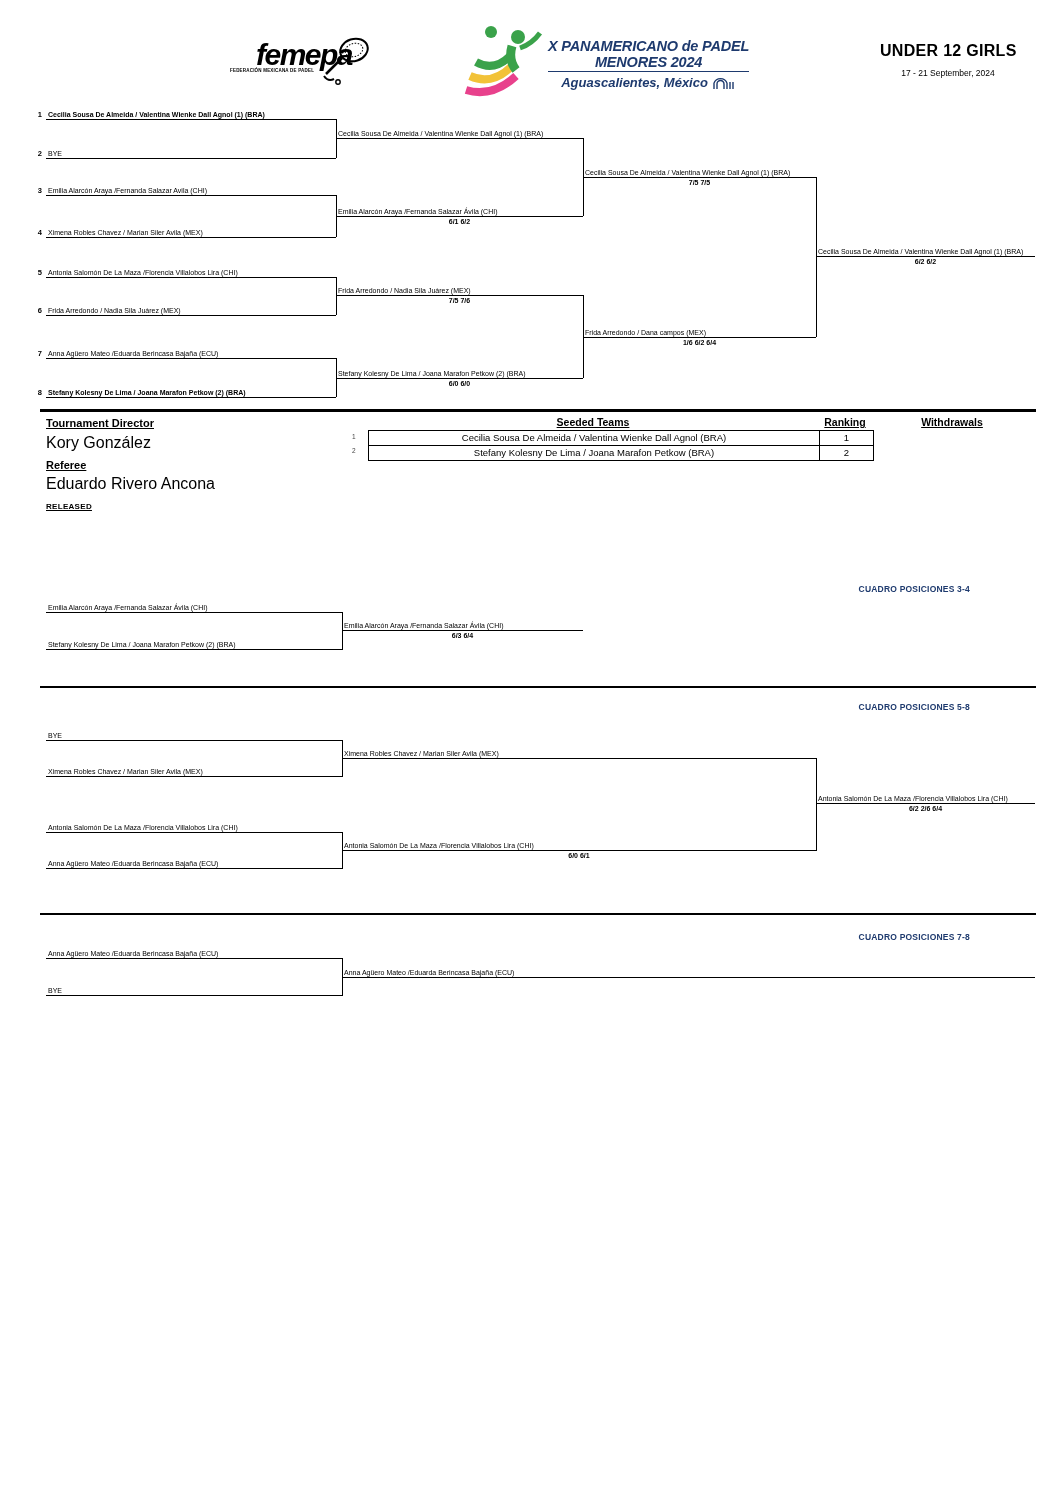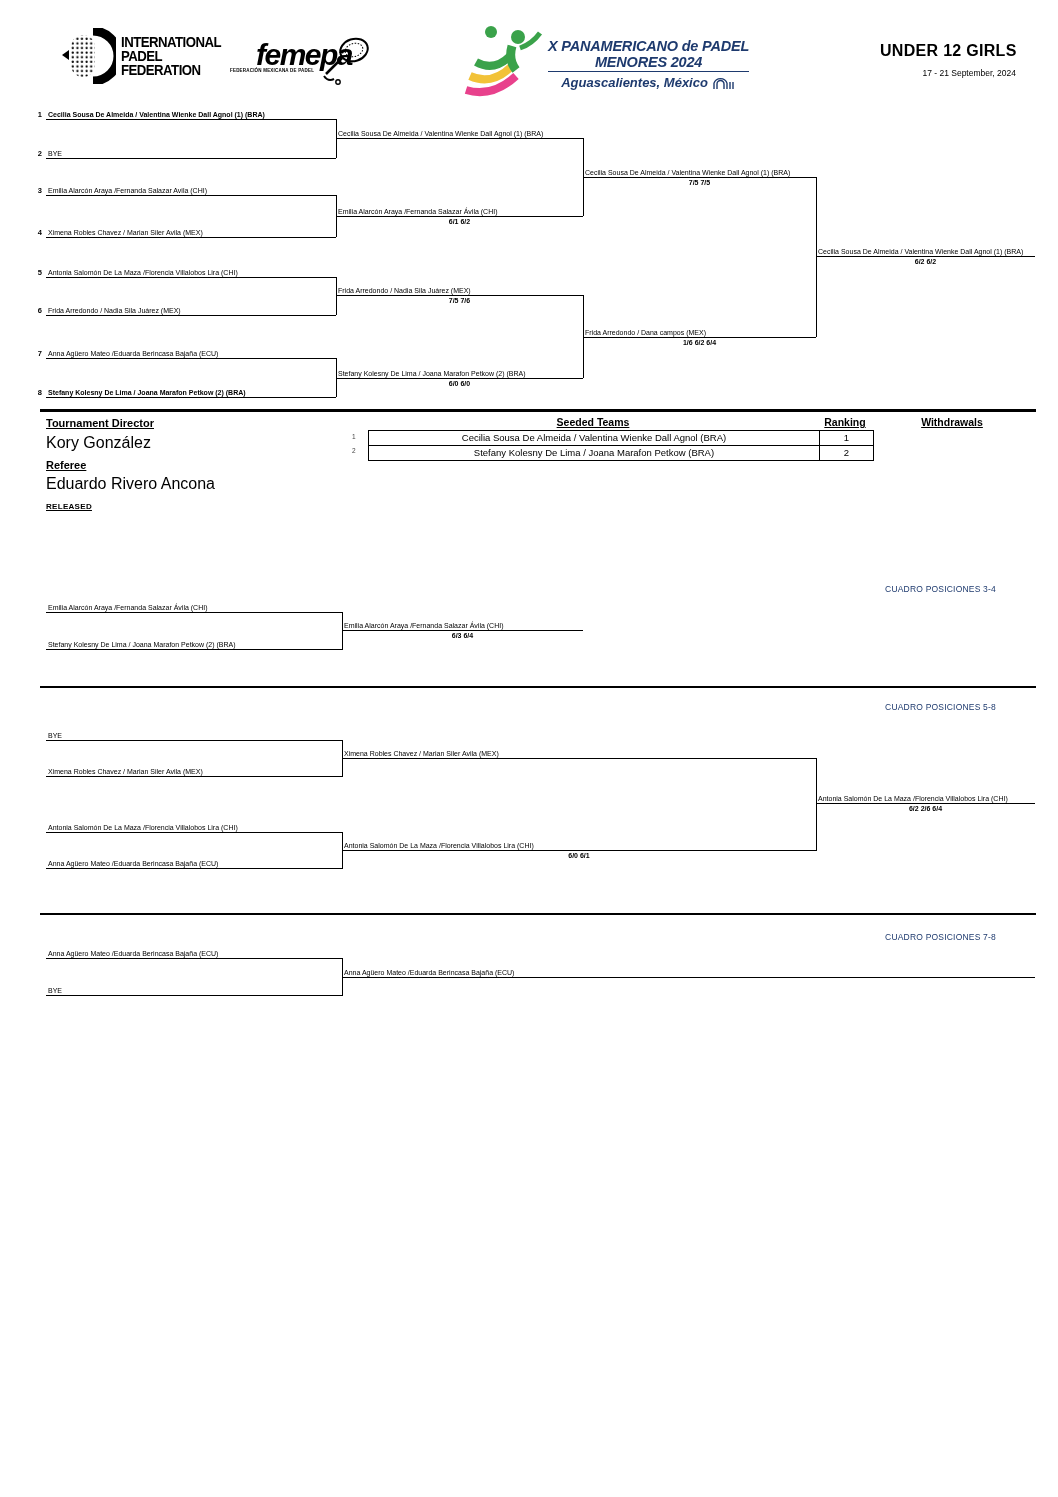--- a/index.html
+++ b/index.html
@@ -7,21 +7,21 @@
   #page{position:relative;width:1058px;height:1497px;background:#fff;overflow:hidden;}
 
   
   .slot{position:absolute;height:11px;border-bottom:1px solid #000;display:flex;align-items:flex-end;}
   .slot span{font-size:7px;line-height:8px;white-space:nowrap;padding-left:2px;}
   .slot span.b{font-weight:bold;}
   .seed{position:absolute;width:16px;height:11px;display:flex;align-items:flex-end;justify-content:flex-end;font-size:7.5px;font-weight:bold;}
   .score{position:absolute;font-size:7px;font-weight:bold;text-align:center;white-space:nowrap;}
   .vline{position:absolute;width:1px;background:#000;}
   .divider{position:absolute;left:40px;width:996px;background:#000;}
-  .cuadro-title{position:absolute;left:816px;width:180px;text-align:right;font-size:8.5px;font-weight:normal;color:#1e3a6e;letter-spacing:0.2px;}
+  .cuadro-title{position:absolute;left:790px;width:180px;text-align:right;font-size:8.5px;font-weight:bold;color:#1e3a6e;letter-spacing:0.2px;}
 
   
   .label-u{position:absolute;font-size:11px;font-weight:bold;text-decoration:underline;}
   .plain{position:absolute;font-size:16px;}
   .released{position:absolute;font-size:8px;font-weight:bold;text-decoration:underline;letter-spacing:0.3px;}
 
   
   .thead{position:absolute;font-size:10.5px;font-weight:bold;text-decoration:underline;text-align:center;}
   .stable{position:absolute;left:368px;top:430px;width:504px;border:1px solid #000;}
   .srow{display:flex;height:14px;}
@@ -38,44 +38,27 @@
   .femepa-name{font-size:30px;font-weight:bold;font-style:italic;letter-spacing:-1.5px;line-height:26px;margin-left:30px;}
   .femepa-sub{font-size:4.5px;font-weight:bold;letter-spacing:0.2px;margin-left:4px;}
   .femepa-racket{position:absolute;left:92px;top:-6px;}
   .event{position:absolute;left:458px;top:24px;display:flex;align-items:center;}
   .event-text{margin-left:-14px;}
   .ev1{font-size:14.5px;font-weight:bold;font-style:italic;color:#1e3a6e;white-space:nowrap;letter-spacing:-0.2px;}
   .ev2{font-size:14.5px;font-weight:bold;font-style:italic;color:#1e3a6e;text-align:center;letter-spacing:-0.2px;}
   .ev-rule{height:1.5px;background:#1e3a6e;margin:1px 0 2px;}
   .ev3{font-size:13px;font-weight:bold;font-style:italic;color:#1e3a6e;display:flex;align-items:flex-end;justify-content:center;gap:4px;}
   .category{position:absolute;left:880px;top:42px;width:136px;text-align:center;font-size:16px;font-weight:bold;letter-spacing:0.3px;white-space:nowrap;}
-  .dates{position:absolute;left:880px;top:68px;width:136px;text-align:right;font-size:8.5px;}
+  .dates{position:absolute;left:880px;top:68px;width:136px;text-align:center;font-size:8.5px;}
 </style>
 </head>
 <body>
 
 <div id="page">
 
-  <div class="ipf">
-    <svg width="54" height="56" viewBox="0 0 54 56">
-      <defs>
-          <pattern id="ipfdots" width="4.6" height="4.6" patternUnits="userSpaceOnUse">
-            <circle cx="1.6" cy="1.6" r="1.1" fill="#000"></circle>
-          </pattern>
-        </defs>
-      <polygon points="0,27 7,22 7,32" fill="#000"></polygon>
-      <rect x="9" y="7" width="24" height="42" rx="12" fill="url(#ipfdots)"></rect>
-      <path d="M31,3 A25,25 0 0 1 31,53" stroke="#000" stroke-width="9" fill="none"></path>
-    </svg>
-    <div class="ipf-text">
-      <div>INTERNATIONAL</div>
-      <div>PADEL</div>
-      <div>FEDERATION</div>
-    </div>
-  </div>
 
   <div class="femepa">
     <div class="femepa-name">femepa</div>
     <div class="femepa-sub">FEDERACIÓN MEXICANA DE PADEL</div>
     <svg class="femepa-racket" width="60" height="52" viewBox="0 0 60 52">
       <ellipse cx="36" cy="14" rx="14" ry="11" transform="rotate(-18 36 14)" fill="none" stroke="#000" stroke-width="2"></ellipse>
       <ellipse cx="36" cy="14" rx="9" ry="6.5" transform="rotate(-18 36 14)" fill="none" stroke="#000" stroke-width="1" stroke-dasharray="1.5,1.5"></ellipse>
       <line x1="24" y1="22" x2="8" y2="38" stroke="#000" stroke-width="2.5"></line>
       <path d="M6,40 q4,6 10,3" fill="none" stroke="#000" stroke-width="2"></path>
       <circle cx="20" cy="46" r="2.2" fill="none" stroke="#000" stroke-width="1.4"></circle>

